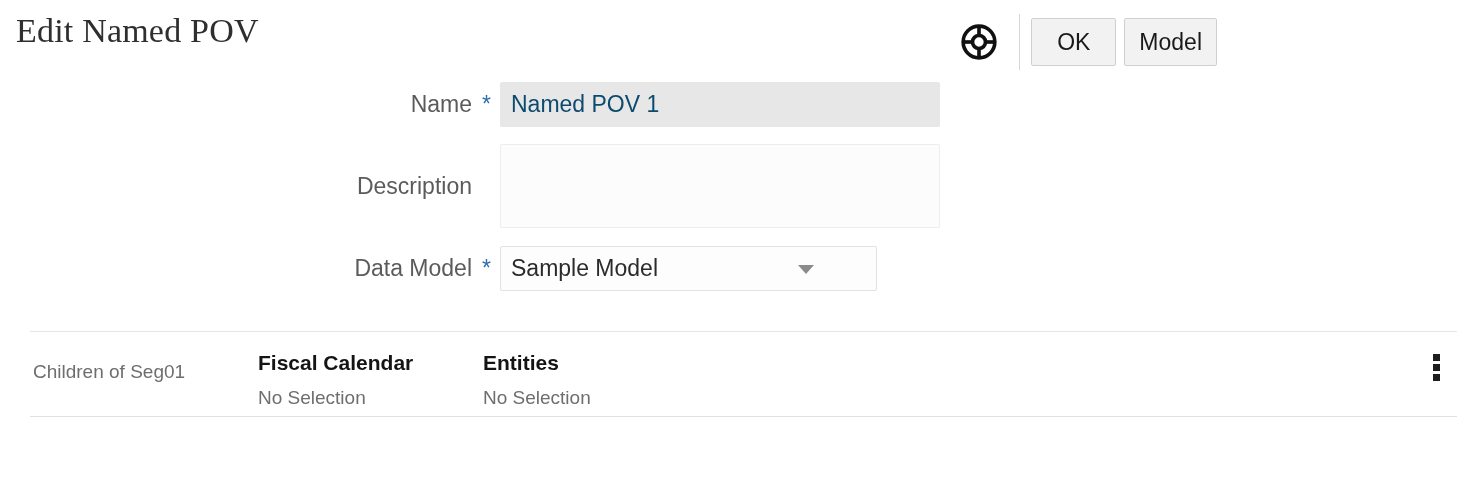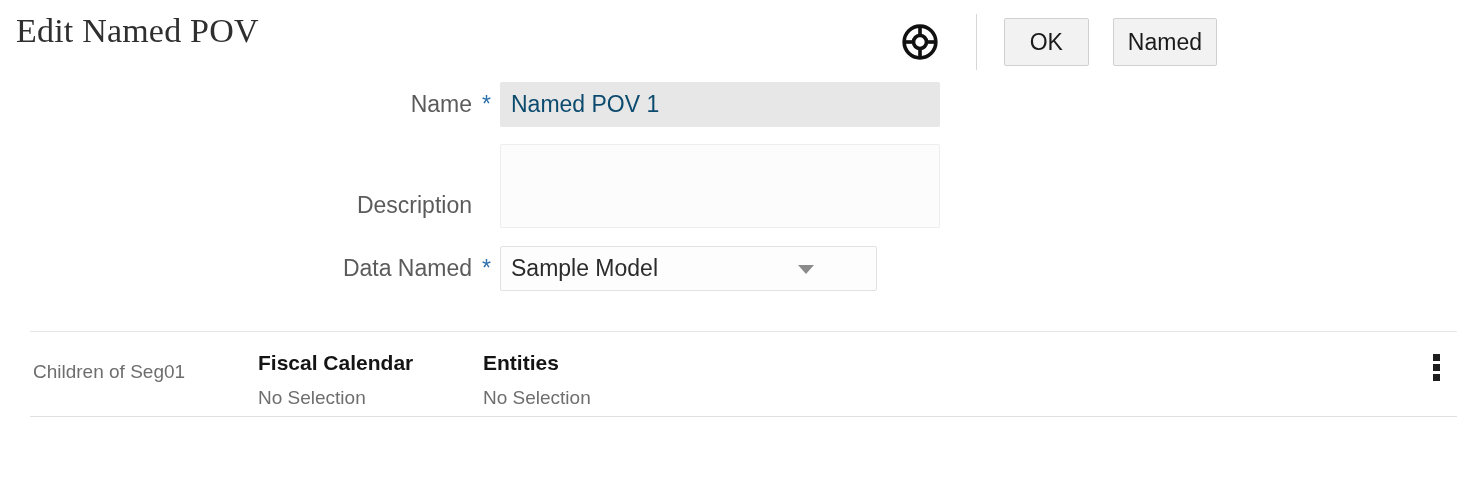--- a/index.html
+++ b/index.html
@@ -35,21 +35,20 @@
     letter-spacing: 0.2px;
     white-space: nowrap;
   }
   .header-actions {
     position: absolute;
     right: 16px;
     top: 14px;
     display: flex;
     align-items: center;
     height: 56px;
-    gap: 16px;
   }
   .help-icon {
     width: 40px;
     height: 40px;
     display: flex;
     align-items: center;
     justify-content: center;
     cursor: pointer;
     margin-right: 20px;
   }
@@ -79,21 +78,21 @@
   
   .form {
     position: absolute;
     top: 82px;
     left: 0;
     width: 1471px;
   }
   .form-row {
     position: absolute;
     display: flex;
-    align-items: flex-end;
+    align-items: center;
   }
   .form-label {
     width: 420px;
     text-align: right;
     font-size: 23px;
     color: #5b5b5b;
     padding-right: 8px;
     line-height: 45px;
     white-space: nowrap;
     box-sizing: border-box;
@@ -236,40 +235,40 @@
         <line x1="12" y1="2.2" x2="12" y2="7.9" stroke="#111" stroke-width="2.3"></line>
         <line x1="12" y1="16.1" x2="12" y2="21.8" stroke="#111" stroke-width="2.3"></line>
         <line x1="2.2" y1="12" x2="7.9" y2="12" stroke="#111" stroke-width="2.3"></line>
         <line x1="16.1" y1="12" x2="21.8" y2="12" stroke="#111" stroke-width="2.3"></line>
       </svg>
     </div>
 
     <div class="header-divider"></div>
 
     <button class="btn">OK</button>
-    <button class="btn">Named</button>
+    <button class="btn">Model</button>
   </div>
 </div>
 
 <div class="form">
 
   <div class="form-row" style="top:0px; left:60px;">
     <div class="form-label">Name</div>
     <div class="req-star">*</div>
     <input class="field-name" type="text" disabled="" value="Named POV 1" style="">
   </div>
 
   <div class="form-row" style="top:62px; left:60px;">
     <div class="form-label">Description</div>
     <div class="req-star hidden"></div>
     <textarea class="field-desc" placeholder="" style=""></textarea>
   </div>
 
   <div class="form-row" style="top:164px; left:60px;">
-    <div class="form-label">Data Named</div>
+    <div class="form-label">Data Model</div>
     <div class="req-star">*</div>
     <div class="select-wrap">
       <div class="field-select">Sample Model</div>
       <div class="select-arrow"></div>
     </div>
   </div>
 
 </div>
 
 <div class="pov-table">

